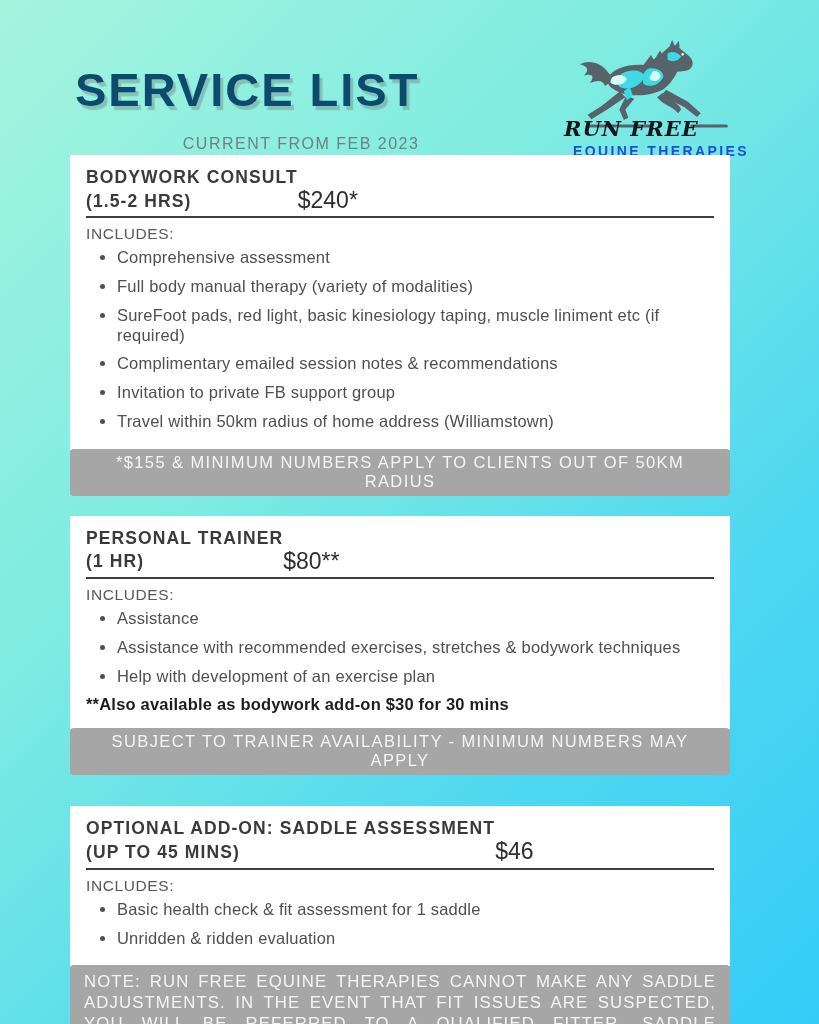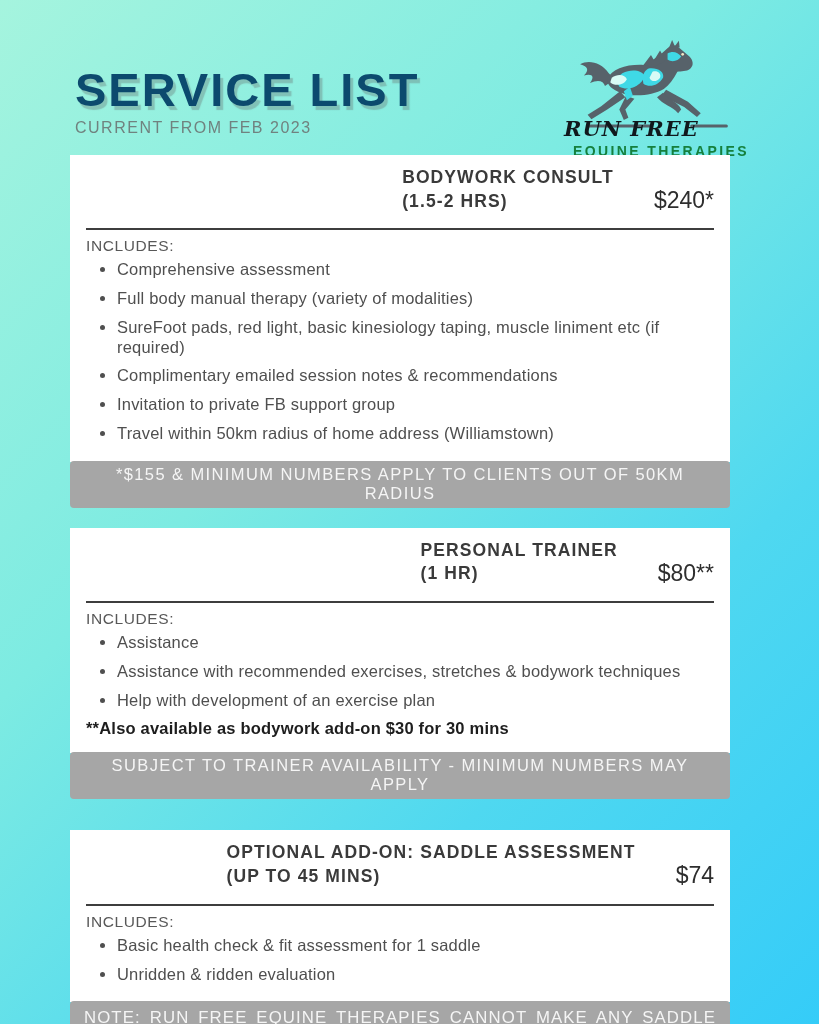--- a/index.html
+++ b/index.html
@@ -15,25 +15,26 @@
   .header { position: absolute; top: 66px; left: 75px; }
   .page-title {
     font-size: 47px;
     font-weight: 800;
     letter-spacing: 2px;
     color: #0c4a6e;
     text-shadow: 3px 4px 1px rgba(114,148,142,0.50);
     line-height: 1;
   }
   .page-subtitle {
-    margin-top: 6px;
+    margin-top: 22px;
     font-size: 16px;
     letter-spacing: 1.5px;
     color: #70827f;
     font-weight: 500;
+    text-align: right;
   }
 
   
   .logo { position: absolute; top: 40px; right: 70px; width: 185px; }
   .logo svg { display: block; width: 180px; height: 92px; }
   .logo-script {
     font-family: "DejaVu Serif", serif;
     font-style: italic;
     font-weight: 700;
     font-size: 21px;
@@ -41,39 +42,38 @@
     color: #10181c;
     text-align: left;
     margin-top: -14px;
     padding-right: 2px;
     line-height: 1;
   }
   .logo-sub {
     font-size: 14px;
     font-weight: 700;
     letter-spacing: 2.4px;
-    color: #15803d;
+    color: #1d4ed8;
     text-align: right;
     margin-top: 4px;
     white-space: nowrap;
   }
 
   
   .content { position: absolute; top: 155px; left: 70px; width: 660px; }
   .card {
     background: #ffffff;
     padding: 11px 16px 9px 16px;
   }
   .card-head {
     display: flex;
-    justify-content: flex-end;
+    justify-content: flex-start;
     align-items: flex-end;
     border-bottom: 2.5px solid #3e3e3e;
-    padding-bottom: 15px;
-    gap: 40px;
+    padding-bottom: 3px;
   }
   .card-titles { line-height: 1.35; }
   .service-name, .service-duration {
     font-size: 17.5px;
     font-weight: 600;
     letter-spacing: 1.1px;
     color: #3a3a3a;
   }
   .service-price {
     font-size: 23px;
@@ -214,21 +214,21 @@
     <div class="service-footnote">**Also available as bodywork add-on $30 for 30 mins</div>
   </div>
   <div class="banner">SUBJECT TO TRAINER AVAILABILITY - MINIMUM NUMBERS MAY APPLY</div>
 
   <div class="card gap-md">
     <div class="card-head">
       <div class="card-titles">
         <div class="service-name">OPTIONAL ADD-ON: SADDLE ASSESSMENT</div>
         <div class="service-duration">(UP TO 45 MINS)</div>
       </div>
-      <div class="service-price">$74</div>
+      <div class="service-price">$46</div>
     </div>
     <div class="includes-label">INCLUDES:</div>
     <ul class="includes-list">
         <li>Basic health check &amp; fit assessment for 1 saddle</li>
         <li>Unridden &amp; ridden evaluation</li>
       </ul>
   </div>
   <div class="banner note">NOTE: RUN FREE EQUINE THERAPIES CANNOT MAKE ANY SADDLE ADJUSTMENTS. IN THE EVENT THAT FIT ISSUES ARE SUSPECTED, YOU WILL BE REFERRED TO A QUALIFIED FITTER. SADDLE ASSESSMENT SERVICE IS IN NO WAY A SUBSTITUTE FOR PROFESSIONAL SADDLE FIT &amp; IS RECOMMENDED ONLY AS AN INVESTIGATIVE MEASURE WHEN OTHER SERVICES ARE LIMITED (I.E. IN RURAL AREAS)</div>
 
 </div>

